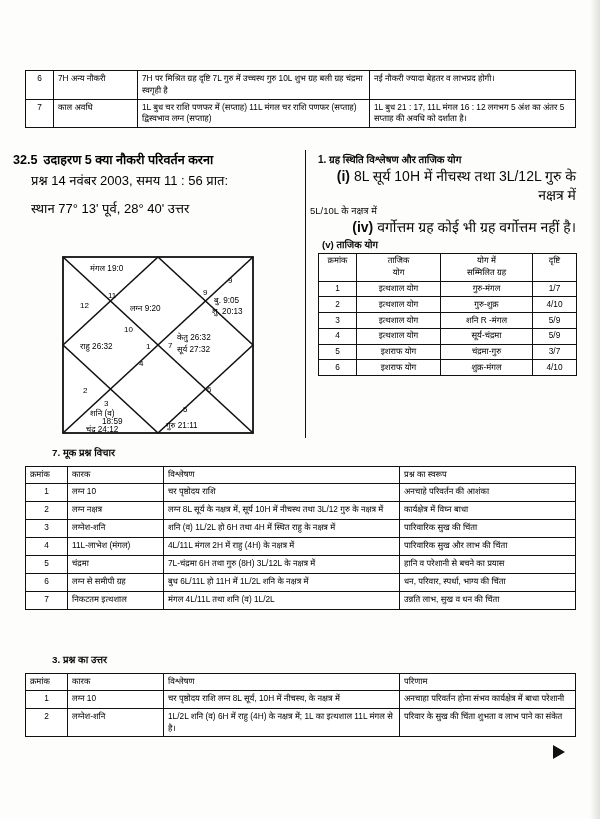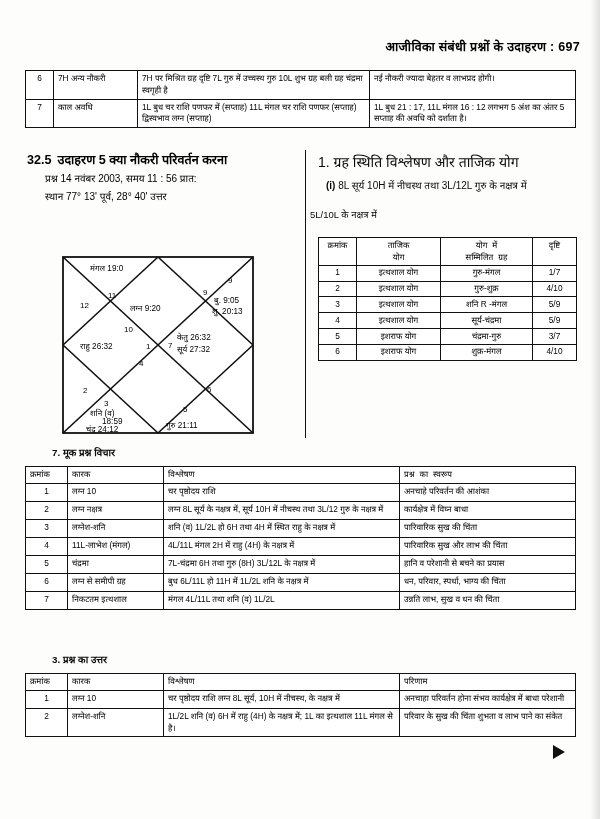--- a/index.html
+++ b/index.html
@@ -43,34 +43,34 @@
     background: #fff;
   }
   table.doc td, table.doc th {
     border: 1px solid #111;
     padding: 2px 4px;
     vertical-align: top;
     font-weight: normal;
     text-align: left;
   }
   table.doc td.ctr, table.doc th.ctr { text-align: center; }
-  table.doc th { font-weight: normal; font-family: Liberation Mono, monospace; }
+  table.doc th { font-weight: normal; }
 
   
   #top-table {
     position: absolute;
     left: 25px; top: 70px;
     width: 550px;
   }
   #top-table td { height: 14px; }
 
   
   .col-left {
     position: absolute;
-    left: 27px; top: 152px;
+    left: 13px; top: 152px;
     width: 272px;
   }
   .col-right {
     position: absolute;
     left: 318px; top: 152px;
     width: 258px;
   }
   .col-divider {
     position: absolute;
     left: 305px; top: 150px;
@@ -81,56 +81,57 @@
   .sec-head {
     font-size: 12.6px;
     font-weight: bold;
     line-height: 1.28;
     margin: 0 0 4px 0;
     color: #000;
   }
   .sec-head .num { margin-right: 6px; }
   .sec-head .l2 { display:block; padding-left: 34px; }
   .q-line {
-    font-size: 10px;
+    font-size: 13px;
     line-height: 1.45;
     margin: 3px 0 0 18px;
     color: #000;
   }
-  .q-line.tight { margin-top: 3px; }
+  .q-line.tight { margin-top: 9px; }
 
   
   .kundli-wrap {
     position: absolute;
     left: 62px; top: 256px;
     width: 192px;
     height: 178px;
   }
   .kundli-svg { display:block; }
   .kundli-svg line { stroke: #111; stroke-width: 1.6; }
   .kundli-svg rect { fill: #ffffff; stroke: #111; stroke-width: 1.8; }
   .kundli-svg text { font-family: "Liberation Sans", sans-serif; fill:#000; }
   .k-house { font-size: 8px; }
   .k-planet { font-size: 8.2px; }
 
   
   .r-head {
+    font-size: 10px;
+    font-weight: bold;
+    margin: 0 0 1px 0;
+  }
+  .r-item {
     font-size: 14px;
-    font-weight: normal;
-    margin: 0 0 8px 0;
-  }
-  .r-item {
-    font-size: 10px;
     line-height: 1.35;
     margin: 0 0 0.5px 0;
     padding-left: 10px;
     text-indent: -2px;
+    text-align: right;
   }
   .r-item b { font-weight: bold; }
-  .r-sub { font-size: 9.5px; line-height: 1.35; margin:16px; }
+  .r-sub { font-size: 9.5px; line-height: 1.35; margin:0; }
   .r-vhead { font-size: 9.7px; font-weight: bold; margin: 1px 0 2px 4px; }
 
   #tajik-table {
     width: 258px;
     font-size: 8.3px;
   }
   #tajik-table td, #tajik-table th { padding: 1.5px 3px; }
   #tajik-table th { text-align:center; font-weight: normal; }
   #tajik-table td { height: 11px; }
 
@@ -174,21 +175,20 @@
     position:absolute; right:0; top:0; width:10px; height:819px;
     background: linear-gradient(to right, rgba(255,255,255,0), rgba(120,120,120,0.22));
     pointer-events:none;
   }
 </style>
 </head>
 <body>
 
 <div class="page">
 
-  <div class="page-header">आजीविका संबंधी प्रश्नों के उदाहरण : 697</div>
 
   <table class="doc" id="top-table">
     <colgroup>
         <col style="width:28px">
         <col style="width:84px">
         <col style="width:232px">
         <col style="width:206px">
       </colgroup>
     <tbody>
       <tr>
@@ -254,20 +254,28 @@
   </div>
 
   <div class="col-right">
     <div class="r-head">1. ग्रह स्थिति विश्लेषण और ताजिक योग</div>
 
     <div class="r-item">
       <b>(i)</b>
       <span>8L सूर्य 10H में नीचस्थ तथा 3L/12L गुरु के नक्षत्र में</span>
     </div>
     <div class="r-sub" style="margin-left:-8px">5L/10L के नक्षत्र में</div>
+    <div class="r-item">
+      <b>(iv)</b>
+      <span>वर्गोत्तम ग्रह कोई भी ग्रह वर्गोत्तम नहीं है।</span>
+    </div>
+    <div class="r-vhead">
+      <span>(v)</span>
+      <span>ताजिक योग</span>
+    </div>
 
     <table class="doc" id="tajik-table">
       <colgroup>
           <col style="width:38px">
           <col style="width:84px">
           <col style="width:92px">
           <col style="width:44px">
         </colgroup>
       <thead>
         <tr>

